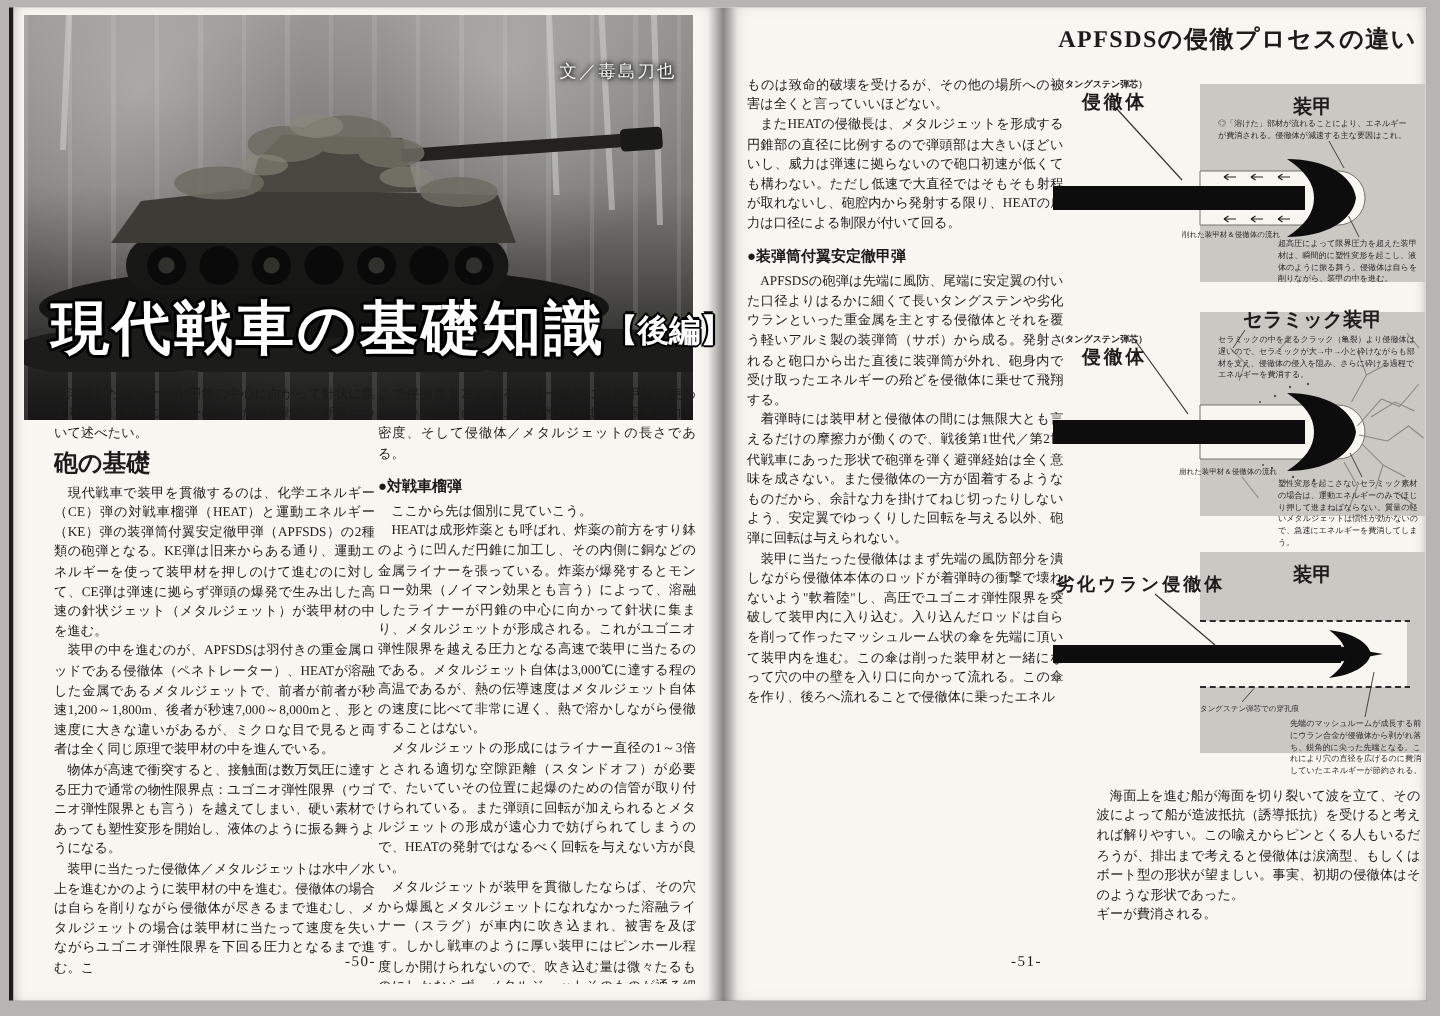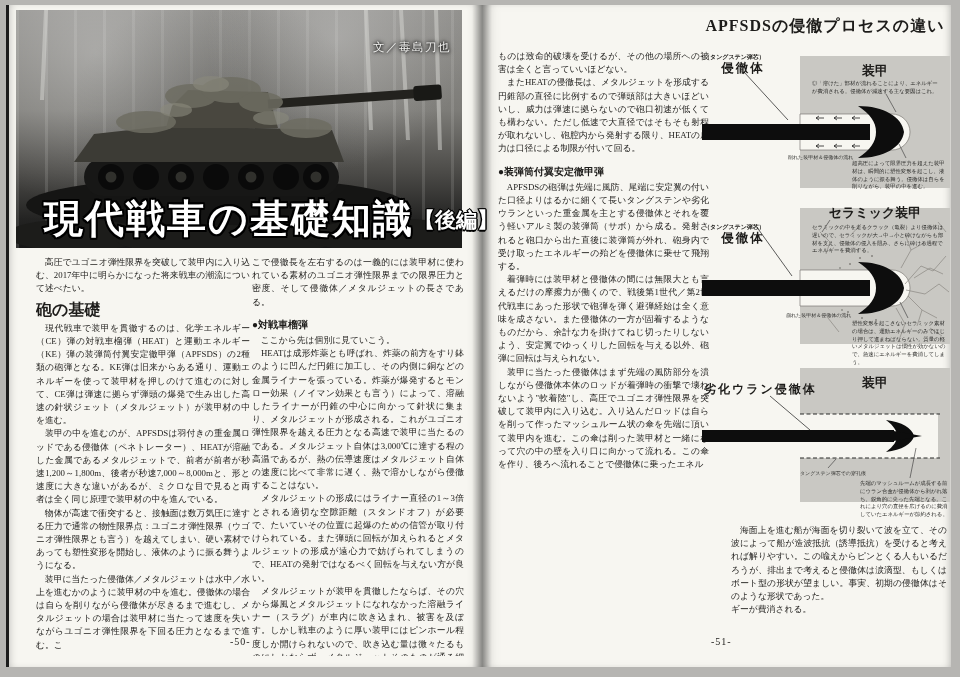--- a/index.html
+++ b/index.html
@@ -6,49 +6,49 @@
   body{width:960px;height:677px;position:relative;background:#b6b5b2;
        font-family:"Liberation Serif",serif;overflow:hidden;color:#1d1c1a;}
   .page{position:absolute;top:5px;height:662px;background:#f7f6f1;}
   .page.left{left:9px;width:473px;box-shadow:inset -10px 0 14px -10px rgba(0,0,0,.45), inset 6px 0 8px -6px rgba(0,0,0,.25);}
   .page.right{left:482px;width:469px;box-shadow:inset 12px 0 16px -12px rgba(0,0,0,.5), inset -6px 0 8px -6px rgba(0,0,0,.3);}
   .spine-edge{position:absolute;left:6px;top:5px;width:3px;height:662px;background:#1c1c1c;}
   .gutter{position:absolute;left:472px;top:5px;width:20px;height:662px;
           background:linear-gradient(90deg,rgba(0,0,0,0) 0%,rgba(0,0,0,.28) 50%,rgba(0,0,0,0) 100%);}
 
   
-  .photo{position:absolute;left:16px;top:10px;width:446px;height:238px;overflow:hidden;
+  .photo{position:absolute;left:16px;top:10px;width:446px;height:270px;overflow:hidden;
     background:
       radial-gradient(circle at 18% 18%, rgba(255,255,255,.28), transparent 38%),
       radial-gradient(circle at 72% 12%, rgba(235,235,235,.30), transparent 34%),
       radial-gradient(circle at 45% 55%, rgba(70,70,68,.45), transparent 55%),
       repeating-linear-gradient(90deg, rgba(225,225,222,.14) 0 3px, rgba(0,0,0,0) 3px 29px),
       linear-gradient(180deg,#92918e 0%,#7d7c78 42%,#4c4b48 68%,#232322 88%,#161616 100%);}
   .photo svg{position:absolute;left:0;top:0;}
   .credit{position:absolute;left:330px;top:30px;width:132px;text-align:center;color:#f4f4f2;
           font-size:11.5px;letter-spacing:1.5px;text-shadow:0 0 3px #000,0 0 5px #000;}
 
   
-  .title{position:absolute;left:34px;top:192px;white-space:nowrap;font-family:"Liberation Sans",sans-serif;font-weight:900;margin-left:10px;}
+  .title{position:absolute;left:34px;top:192px;white-space:nowrap;font-family:"Liberation Sans",sans-serif;font-weight:900;}
   .title-main{font-size:39px;color:#fff;letter-spacing:2px;-webkit-text-stroke:2.4px #000;paint-order:stroke fill;
      text-shadow:2px 0 0 #000,-2px 0 0 #000,0 2px 0 #000,0 -2px 0 #000,1.6px 1.6px 0 #000,-1.6px 1.6px 0 #000,1.6px -1.6px 0 #000,-1.6px -1.6px 0 #000;}
   .title-sub{font-size:21px;color:#fff;-webkit-text-stroke:1.8px #000;paint-order:stroke fill;vertical-align:5px;
      text-shadow:1.5px 0 0 #000,-1.5px 0 0 #000,0 1.5px 0 #000,0 -1.5px 0 #000;}
 
   
   .col{position:absolute;text-align:justify;font-size:8.8px;line-height:13.2px;overflow:hidden;}
   .col p{margin:0;}
   #l-col1{left:36px;top:256px;width:214px;height:400px;}
   #l-col2{left:252px;top:256px;width:212px;height:400px;}
   #r-col1{left:498px;top:50px;width:211px;height:585px;}
   #r-col2{left:731px;top:524px;width:216px;height:112px;}
   .sec-head{font-weight:bold;font-size:16px;margin:7px 0 6px;font-family:"Liberation Sans",sans-serif;}
   .sub-head{font-weight:bold;font-size:10px;margin:9px 0 3px;font-family:"Liberation Sans",sans-serif;}
   .pageno{position:absolute;top:636px;font-size:10px;letter-spacing:1px;}
-  #pn50{left:230px;} #pn51{left:711px;}
+  #pn50{left:230px;} #pn51{left:674px;}
 
   
   #figure{position:absolute;left:700px;top:16px;width:250px;height:502px;}
   .fig-title{text-align:center;font-weight:bold;font-size:16px;font-family:Liberation Serif, serif;letter-spacing:1px;}
   .diagram{position:absolute;left:0;width:250px;}
   #d1{top:26px;height:152px;} #d2{top:182px;height:154px;} #d3{top:340px;height:160px;}
   .diagram svg{position:absolute;left:0;top:0;}
   .armor-label{position:absolute;font-weight:bold;font-family:"Liberation Sans",sans-serif;text-align:center;}
   .pen-label{position:absolute;font-family:"Liberation Sans",sans-serif;line-height:1.2;}
   .pen-label .core{display:block;font-size:6px;font-weight:bold;}
@@ -113,21 +113,21 @@
     </g>
   </svg>
   <div class="credit">文／毒島刀也</div>
 </div>
 
 <div class="title">
   <span class="title-main">現代戦車の基礎知識</span><span class="title-sub">【後編】</span>
 </div>
 
 <div class="col" id="l-col1">
-  <p>　高圧でユゴニオ弾性限界を突破して装甲内に入り込む、2017年中に明らかになった将来戦車の潮流について述べたい。</p>
+  <p>　溶融したライナーが円錐の中心に向かって針状に集まり、2017年中に明らかになった将来戦車の潮流について述べたい。</p>
   <div class="sec-head">砲の基礎</div>
   <p>　現代戦車で装甲を貫徹するのは、化学エネルギー（CE）弾の対戦車榴弾（HEAT）と運動エネルギー（KE）弾の装弾筒付翼安定徹甲弾（APFSDS）の2種類の砲弾となる。KE弾は旧来からある通り、運動エネルギーを使って装甲材を押しのけて進むのに対して、CE弾は弾速に拠らず弾頭の爆発で生み出した高速の針状ジェット（メタルジェット）が装甲材の中を進む。</p>
   <p>　装甲の中を進むのが、APFSDSは羽付きの重金属ロッドである侵徹体（ペネトレーター）、HEATが溶融した金属であるメタルジェットで、前者が前者が秒速1,200～1,800m、後者が秒速7,000～8,000mと、形と速度に大きな違いがあるが、ミクロな目で見ると両者は全く同じ原理で装甲材の中を進んでいる。</p>
   <p>　物体が高速で衝突すると、接触面は数万気圧に達する圧力で通常の物性限界点：ユゴニオ弾性限界（ウゴニオ弾性限界とも言う）を越えてしまい、硬い素材であっても塑性変形を開始し、液体のように振る舞うようになる。</p>
   <p>　装甲に当たった侵徹体／メタルジェットは水中／水上を進むかのように装甲材の中を進む。侵徹体の場合は自らを削りながら侵徹体が尽きるまで進むし、メタルジェットの場合は装甲材に当たって速度を失いながらユゴニオ弾性限界を下回る圧力となるまで進む。こ</p>
 </div>
 
 <div class="col" id="l-col2">
   <p>こで侵徹長を左右するのは一義的には装甲材に使われている素材のユゴニオ弾性限界までの限界圧力と密度、そして侵徹体／メタルジェットの長さである。</p>
   <div class="sub-head">●対戦車榴弾</div>

